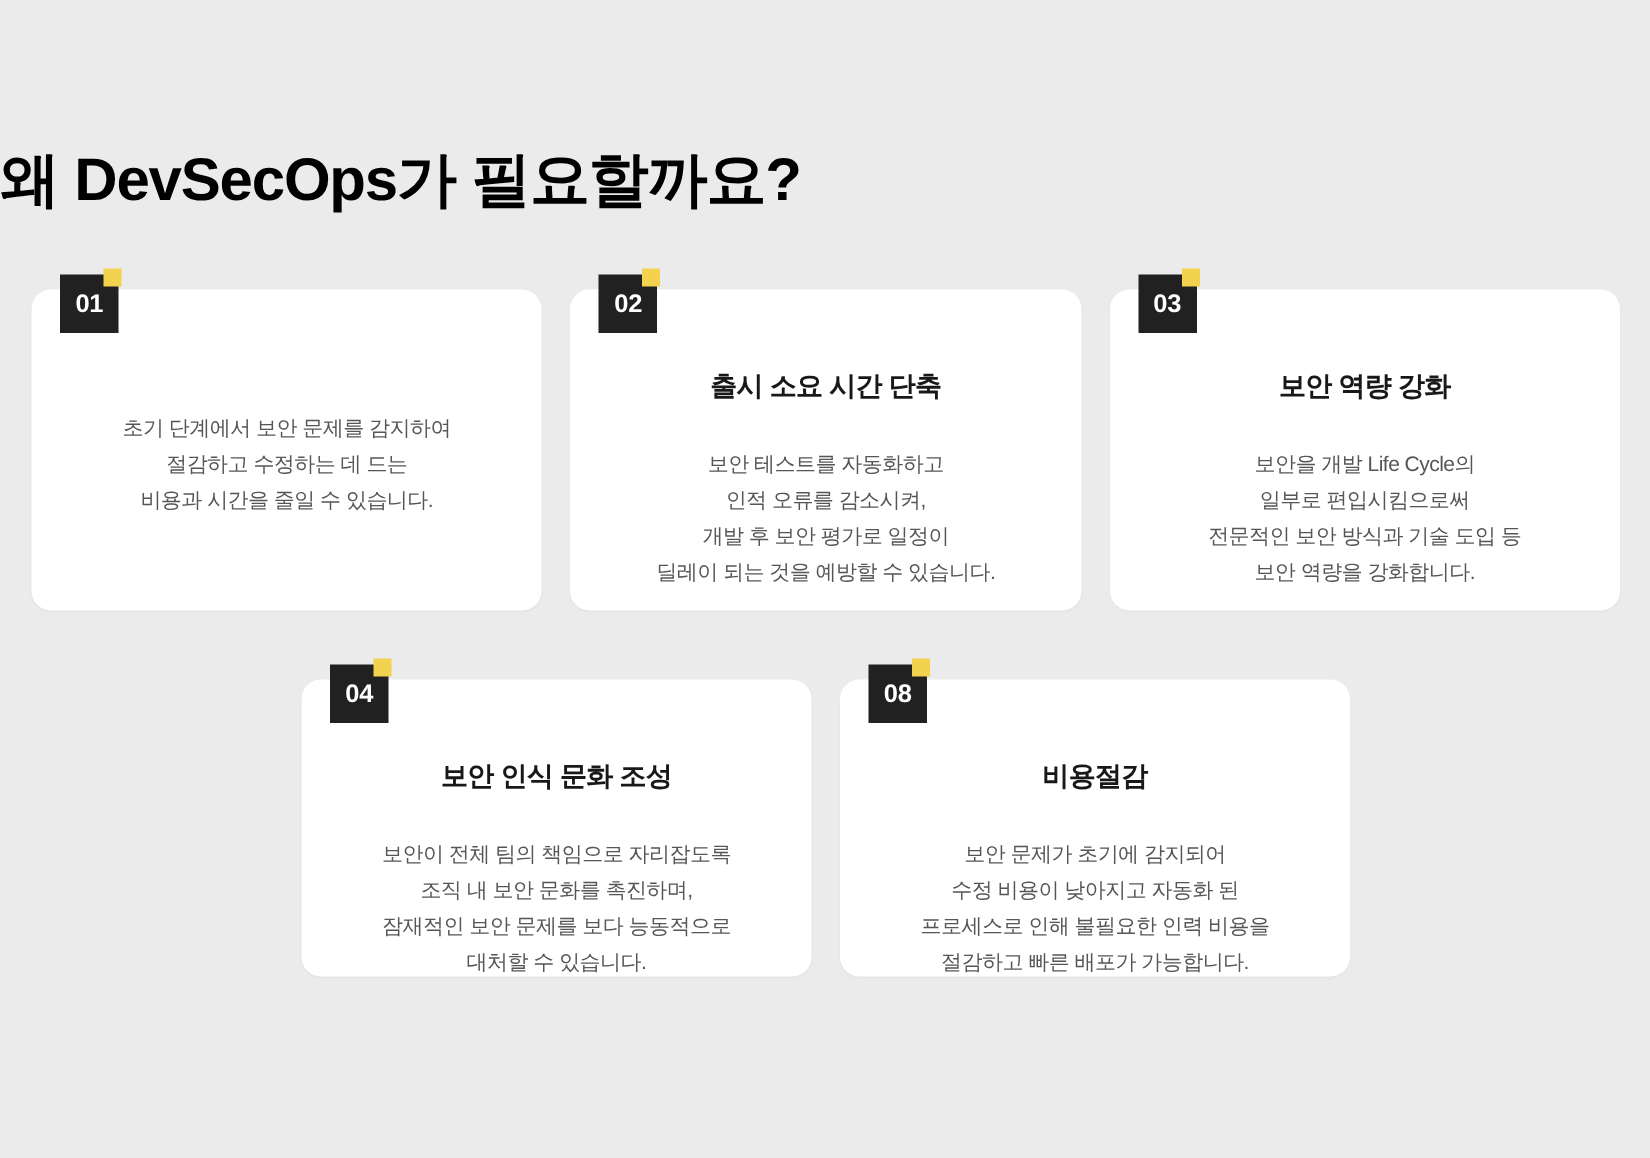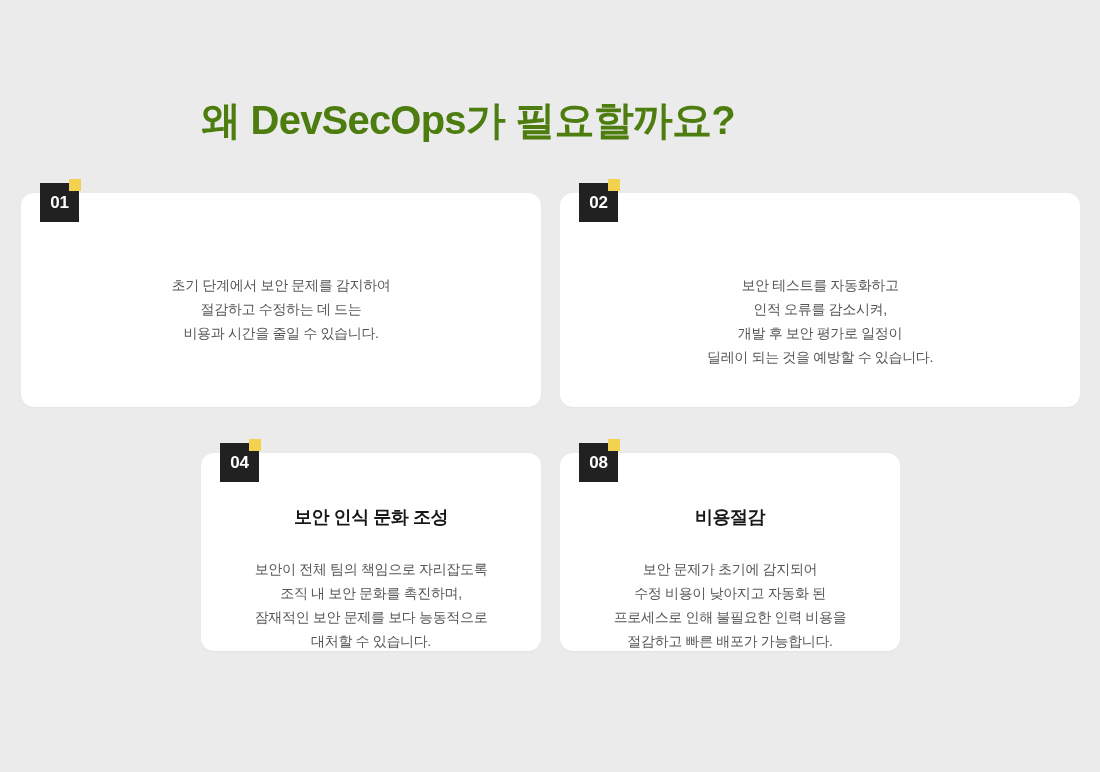--- a/index.html
+++ b/index.html
@@ -23,26 +23,26 @@
     width:1100px;
     height:772px;
   }
 
   
   .page-title {
     position:absolute;
     top:96px;
     left:0;
     width:936px;
-    text-align:center;
+    text-align:left;
     font-size:40px;
     line-height:48px;
     font-weight:bold;
     letter-spacing:-0.8px;
-    color:#4d7c0f;
+    color:#000000;
     white-space:nowrap;
   }
 
   
   .row {
     position:absolute;
     display:flex;
     justify-content:flex-end;
   }
   .row-1 { top:193px; left:21px; width:1059px; gap:19px; }
@@ -122,26 +122,38 @@
       <div class="card-body">초기 단계에서 보안 문제를 감지하여
 절감하고 수정하는 데 드는
 비용과 시간을 줄일 수 있습니다.</div>
     </div>
 
     <div class="card">
       <div class="badge">
         <span>02</span>
         <span class="badge-accent"></span>
       </div>
+      <div class="card-title">출시 소요 시간 단축</div>
       <div class="card-body">보안 테스트를 자동화하고
 인적 오류를 감소시켜,
 개발 후 보안 평가로 일정이
 딜레이 되는 것을 예방할 수 있습니다.</div>
     </div>
 
+    <div class="card">
+      <div class="badge">
+        <span>03</span>
+        <span class="badge-accent"></span>
+      </div>
+      <div class="card-title">보안 역량 강화</div>
+      <div class="card-body">보안을 개발 Life Cycle의
+일부로 편입시킴으로써
+전문적인 보안 방식과 기술 도입 등
+보안 역량을 강화합니다.</div>
+    </div>
 
   </div>
 
   <div class="row row-2">
 
     <div class="card">
       <div class="badge">
         <span>04</span>
         <span class="badge-accent"></span>
       </div>

